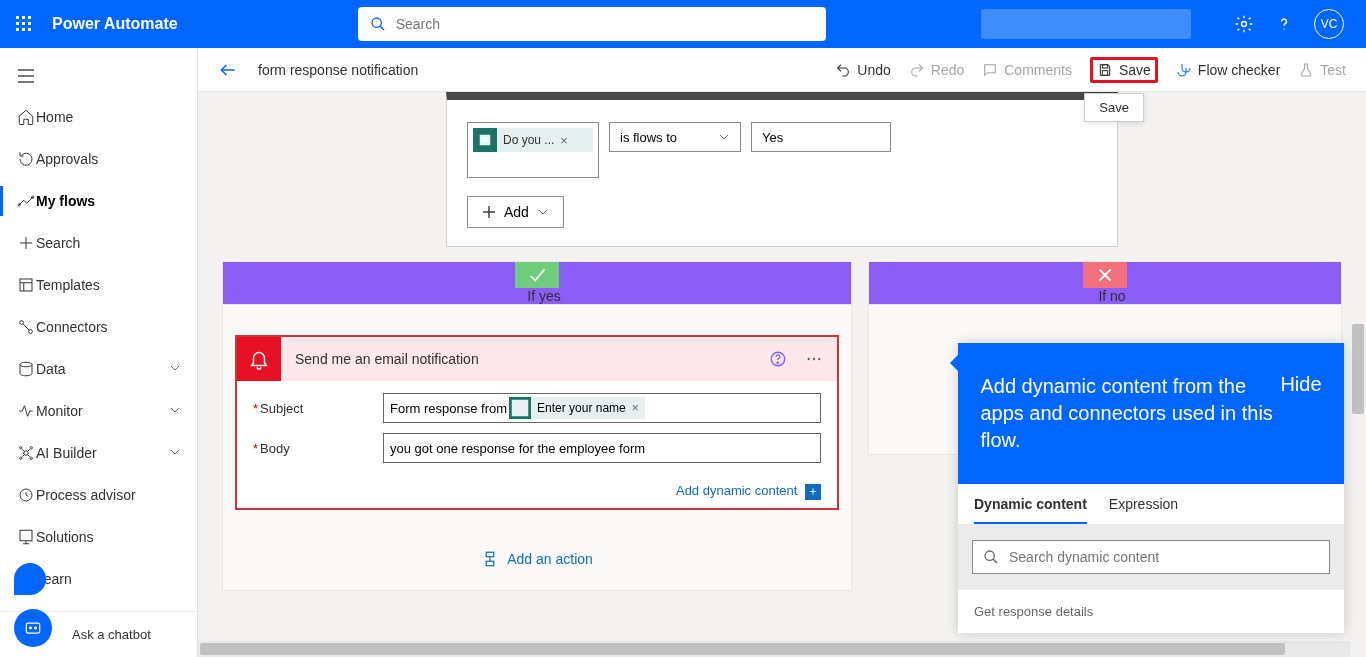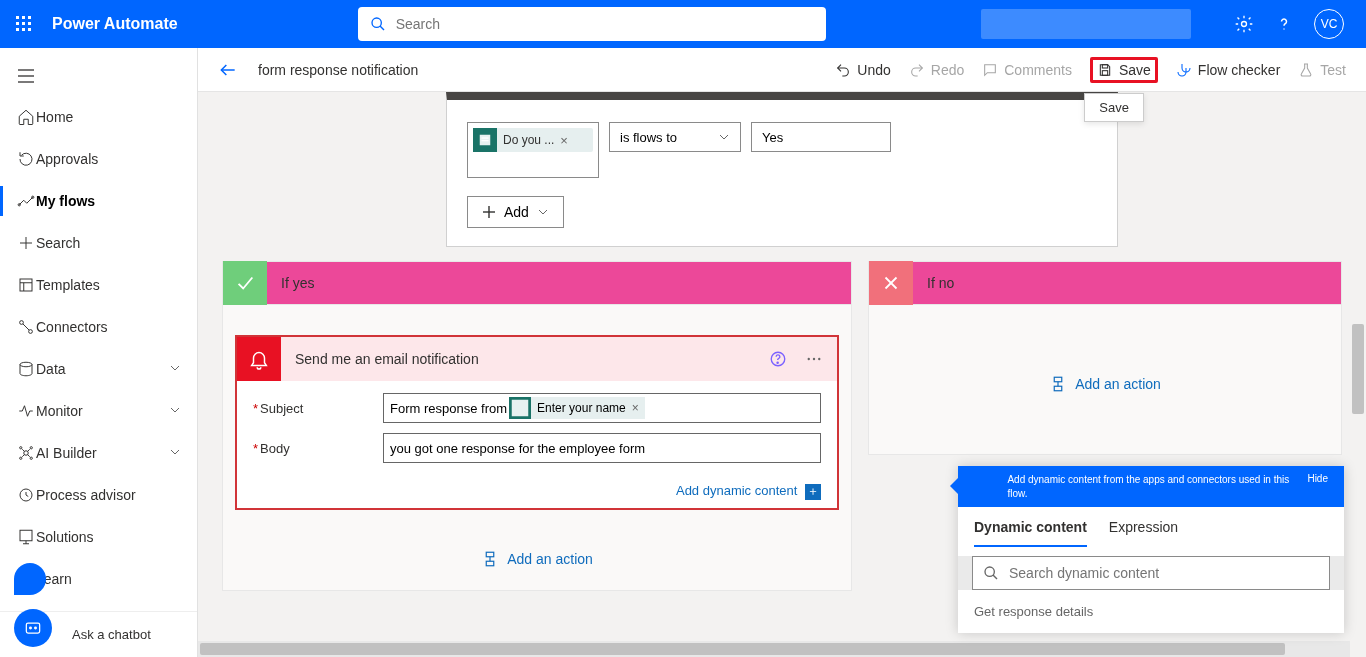--- a/index.html
+++ b/index.html
@@ -49,21 +49,21 @@
 .token-pill { display:inline-flex; align-items:center; background:#e6efef; border-radius:2px; height:24px; font-size:12px; color:#323130; }
 .token-pill .ic { width:24px; height:24px; background:#1a7367; display:flex; align-items:center; justify-content:center; margin-right:6px; }
 .token-pill .ic svg { width:14px; height:14px; fill:#fff; }
 .token-pill .tx { max-width:52px; overflow:hidden; white-space:nowrap; text-overflow:ellipsis; }
 .token-pill .x { margin:0 6px; color:#666; cursor:pointer; font-size:13px; }
 .op-sel { border:1px solid #8a8a8a; width:132px; height:30px; display:flex; align-items:center; padding:0 10px; font-size:13px; justify-content:space-between; }
 .val-in { border:1px solid #8a8a8a; width:140px; height:30px; padding:0 10px; font-size:13px; }
 .add-btn { margin-top:18px; border:1px solid #8a8a8a; background:#fff; height:32px; padding:0 14px; display:inline-flex; align-items:center; gap:8px; font-size:14px; cursor:pointer; }
 .branches { display:flex; gap:16px; margin-top:14px; }
 .branch { flex:1; }
-.branch-hdr { height:44px; display:flex; align-items:center; background:#ec4899; border:1px solid #e7e7e7; }
+.branch-hdr { height:44px; display:flex; align-items:center; background:#8b5cf6; border:1px solid #e7e7e7;flex-direction:column; }
 .branch-badge { width:44px; height:44px; display:flex; align-items:center; justify-content:center; }
 .yes-badge { background:#6fce7b; }
 .no-badge { background:#f1707b; }
 .branch-badge svg { width:22px; height:22px; stroke:#fff; fill:none; stroke-width:2; }
 .branch-title { font-size:14px; margin-left:14px; color:#323130; }
 .branch-body-outer { border:1px solid #e7e7e7; border-top:none; background:#faf9f8; padding:30px 12px 22px; min-height:240px; }
 .action-card { border:2px solid #d13438; background:#fff; }
 .ac-hd { height:44px; display:flex; align-items:center; }
 .ac-ic { width:44px; height:44px; background:#e81123; display:flex; align-items:center; justify-content:center; }
 .ac-ic svg { width:22px; height:22px; stroke:#fff; fill:none; stroke-width:1.6; }
@@ -77,27 +77,27 @@
 .fld-input { flex:1; border:1px solid #666; min-height:30px; padding:3px 6px; display:flex; align-items:center; gap:2px; font-size:13px; }
 .fld-input .pill { display:inline-flex; align-items:center; background:#e6efef; height:22px; font-size:12px; }
 .fld-input .pill .ic { width:22px; height:22px; background:#1a7367; display:flex; align-items:center; justify-content:center; margin-right:6px; }
 .fld-input .pill .x { margin:0 6px; color:#666; cursor:pointer; }
 .dyn-row { text-align:right; padding:0 16px 8px; font-size:13px; }
 .dyn-row a { color:#0f6cbd; text-decoration:none; cursor:pointer; }
 .dyn-row .plus { display:inline-flex; width:16px; height:16px; background:#0f6cbd; color:#fff; align-items:center; justify-content:center; margin-left:4px; font-size:12px; }
 .add-action { display:flex; align-items:center; justify-content:center; gap:8px; color:#0f6cbd; font-size:14px; cursor:pointer; margin-top:40px; }
 .add-action svg { width:18px; height:18px; stroke:#0f6cbd; fill:none; stroke-width:1.6; }
 .dc-panel { position:absolute; right:22px; bottom:24px; width:386px; background:#fff; box-shadow:0 0 12px rgba(0,0,0,.18); z-index:5; }
-.dc-head { background:#0066ff; color:#fff; padding:7px 16px; display:flex; justify-content:flex-end; font-size:10px; }
+.dc-head { background:#0066ff; color:#fff; padding:30px 16px; display:flex; justify-content:center; font-size:20px; }
 .dc-head .msg { max-width:300px; line-height:1.35; }
 .dc-head .hide { cursor:pointer; }
 .dc-tabs { display:flex; gap:22px; padding:12px 16px 0; font-size:14px; }
 .dc-tab { padding-bottom:10px; cursor:pointer; color:#323130; }
 .dc-tab.active { font-weight:600; border-bottom:2px solid #0066ff; }
-.dc-search-wrap { padding:0 14px; background:#eaeaea;margin-top:9px; }
+.dc-search-wrap { padding:16px 14px; background:#eaeaea; }
 .dc-search { border:1px solid #8a8a8a; background:#fff; height:34px; display:flex; align-items:center; padding:0 10px; gap:10px; }
 .dc-search input { border:none; outline:none; flex:1; font-size:14px; }
 .dc-section { padding:14px 16px; font-size:13px; color:#666; }
 .callout-notch { position:absolute; left:-8px; top:12px; width:0; height:0; border-top:8px solid transparent; border-bottom:8px solid transparent; border-right:8px solid #0066ff; }
 .enc-badge { position:absolute; right:0; top:50%; width:6px; height:44px; background:#1aab40; border-radius:3px 0 0 3px; }
 </style>
 </head>
 <body>
 
 <div class="top-bar">

